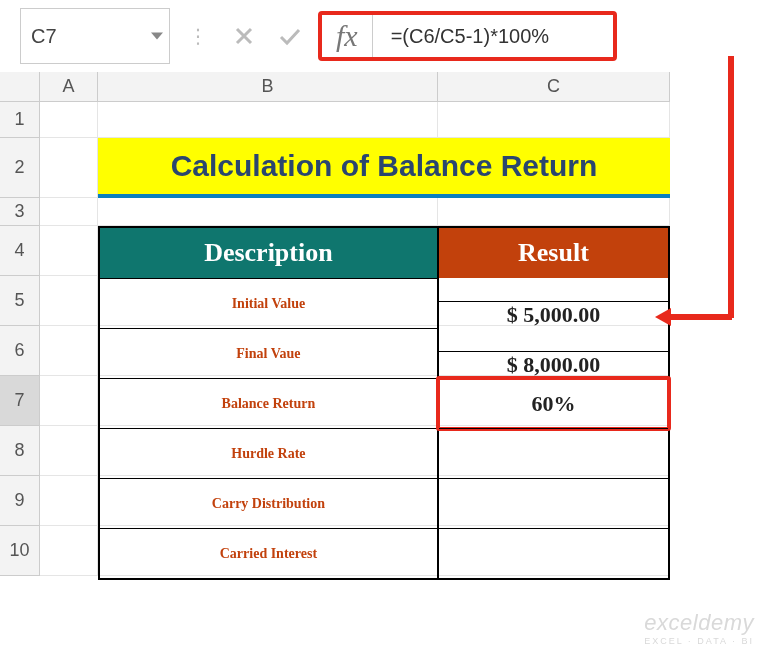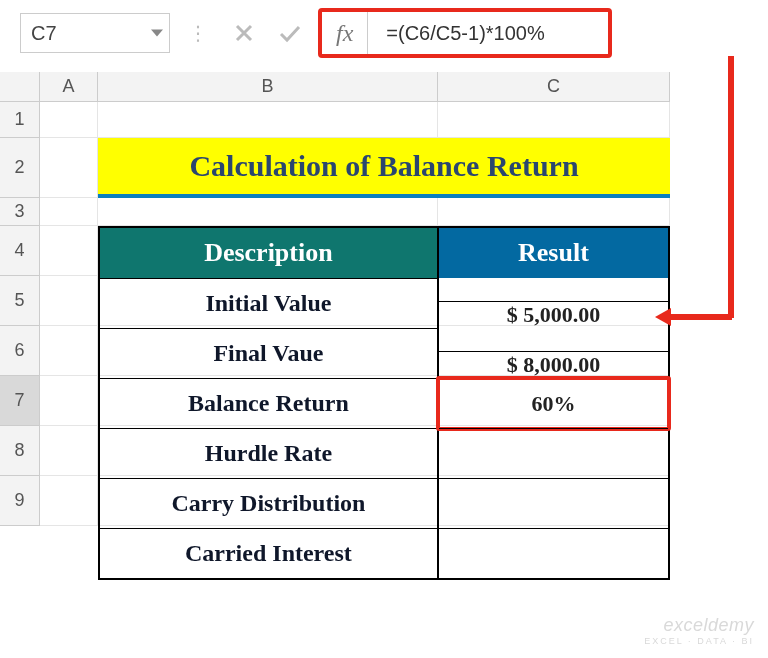--- a/index.html
+++ b/index.html
@@ -1,25 +1,25 @@
 <!DOCTYPE html>
 <html><head>
 <meta charset="utf-8">
 <style>
   * { box-sizing: border-box; margin: 0; padding: 0; }
   body { font-family: "Segoe UI", Arial, sans-serif; background: #fff; width: 768px; height: 658px; position: relative; overflow: hidden; }
 
   
   .fbar { display: flex; align-items: center; padding: 8px 20px 8px 20px; background: #fff; gap: 10px; }
-  .namebox-wrap { position: relative; display: flex; align-items: center; background: #fff; border: 1px solid #ccc; height: 40px; width: 150px; padding: 0 28px 0 10px; font-size: 20px; color: #444; }
+  .namebox-wrap { position: relative; display: flex; align-items: center; background: #fff; border: 1px solid #ccc; height: 56px; width: 150px; padding: 0 28px 0 10px; font-size: 20px; color: #444; }
   .namebox-wrap .dd { position: absolute; right: 6px; top: 50%; transform: translateY(-50%); width: 0; height: 0; border-left: 6px solid transparent; border-right: 6px solid transparent; border-top: 7px solid #888; }
   .fbar-sep { color: #bbb; font-size: 20px; padding: 0 8px; }
   .fbar-btn { width: 36px; height: 36px; display: flex; align-items: center; justify-content: center; color: #bbb; font-size: 22px; }
   .fx-box { border: 4px solid #e8291c; border-radius: 4px; display: flex; align-items: center; height: 50px; }
-  .fx-label { font-family: "Times New Roman", serif; font-style: italic; font-size: 24px; color: #777; padding: 5px 14px; border-right: 1px solid #ccc; height: 100%; display: flex; align-items: center; }
+  .fx-label { font-family: "Times New Roman", serif; font-style: italic; font-size: 30px; color: #777; padding: 5px 14px; border-right: 1px solid #ccc; height: 100%; display: flex; align-items: center; }
   .fx-input { font-size: 20px; color: #333; padding: 11px 18px; min-width: 240px; height: 100%; display: flex; align-items: center; }
 
   
   .grid { position: absolute; left: 0; top: 72px; right: 0; bottom: 0; }
 
   .colheads { display: flex; height: 30px; }
   .corner { width: 40px; border: 1px solid #ccc; border-left: none; border-top: none; background: #f3f3f3; }
   .colhead { border: 1px solid #ccc; border-left: none; border-top: none; display: flex; align-items: center; justify-content: center; color: #555; font-size: 18px; background: #f3f3f3; }
   .colA { width: 58px; }
   .colB { width: 340px; }
@@ -30,40 +30,40 @@
   .rowhead { width: 40px; border: 1px solid #ccc; border-left: none; border-top: none; display: flex; align-items: center; justify-content: center; color: #555; font-size: 18px; background: #f3f3f3; }
   .cell { border: 1px solid #e5e5e5; border-left: none; border-top: none; position: relative; }
   .row.sel .rowhead { background: #d9d9d9; }
 
   .r1 { height: 36px; }
   .r2 { height: 60px; }
   .r3 { height: 28px; }
   .rdata { height: 50px; }
 
   
-  .mergeTitle { position: absolute; left: 98px; top: 66px; width: 572px; height: 60px; background: #ffff00; display: flex; align-items: center; justify-content: center; font-family: Liberation Serif, serif; font-weight: bold; font-size: 30px; color: #2a466f; border-bottom: 4px solid #0a7fbf; }
+  .mergeTitle { position: absolute; left: 98px; top: 66px; width: 572px; height: 60px; background: #ffff00; display: flex; align-items: center; justify-content: center; font-family: Liberation Sans, sans-serif; font-weight: bold; font-size: 30px; color: #2a466f; border-bottom: 4px solid #0a7fbf; }
 
   
   .datatable { position: absolute; left: 98px; top: 154px; width: 572px; border: 2px solid #000; font-family: Georgia, "Times New Roman", serif; font-weight: bold; }
   .dt-row { display: flex; height: 50px; }
-  .dt-b { width: 340px; border-right: 2px solid #000; border-top: 1px solid #000; display: flex; align-items: center; justify-content: center; font-size: 24px; color: #0f172a; }
+  .dt-b { width: 340px; border-right: 2px solid #000; border-top: 1px solid #000; display: flex; align-items: center; justify-content: center; font-size: 14px; color: #c2410c; }
   .dt-c { width: 230px; border-top: 1px solid #000; display: flex; align-items: center; justify-content: center; font-size: 22px; color: #222; position: relative; }
   .dt-head .dt-b { background: #0f766e; color: #fff; font-size: 26px; border-top: none; }
-  .dt-head .dt-c { background: #0369a1; color: #fff; font-size: 26px; border-top: none; }
+  .dt-head .dt-c { background: #c2410c; color: #fff; font-size: 26px; border-top: none; }
   .money { font-family: Georgia, serif; margin-top: 23px; }
   .sel-cell::before { content: ""; position: absolute; inset: -3px; border: 4px solid #e8291c; border-radius: 3px; pointer-events: none; }
 
   
   .arrow-v { position: absolute; left: 728px; top: 56px; width: 6px; height: 262px; background: #e8291c; }
   .arrow-h { position: absolute; left: 670px; top: 314px; width: 62px; height: 6px; background: #e8291c; }
   .arrow-head { position: absolute; left: 655px; top: 308px; width: 0; height: 0; border-top: 9px solid transparent; border-bottom: 9px solid transparent; border-right: 16px solid #e8291c; }
 
   
   .wm { position: absolute; right: 14px; bottom: 12px; text-align: right; font-family: Arial, sans-serif; color: #d9d9d9; }
-  .wm .l1 { font-style: italic; font-size: 18px; letter-spacing: .5px; }
+  .wm .l1 { font-style: italic; font-size: 22px; letter-spacing: .5px; }
   .wm .l2 { font-size: 9px; letter-spacing: 2px; }
 </style>
 </head>
 <body>
 
 <div class="fbar">
   <div class="namebox-wrap">
     <span>C7</span>
     <span class="dd"></span>
   </div>
@@ -139,20 +139,26 @@
         <div class="cell colA"></div>
         <div class="cell colB"></div>
         <div class="cell colC"></div>
       </div>
     <div class="row rdata">
         <div class="rowhead">9</div>
         <div class="cell colA"></div>
         <div class="cell colB"></div>
         <div class="cell colC"></div>
       </div>
+    <div class="row rdata">
+        <div class="rowhead">10</div>
+        <div class="cell colA"></div>
+        <div class="cell colB"></div>
+        <div class="cell colC"></div>
+      </div>
   </div>
 
   <div class="mergeTitle">Calculation of Balance Return</div>
 
   <div class="datatable">
     <div class="dt-row dt-head">
       <div class="dt-b">Description</div>
       <div class="dt-c">Result</div>
     </div>
     <div class="dt-row">

